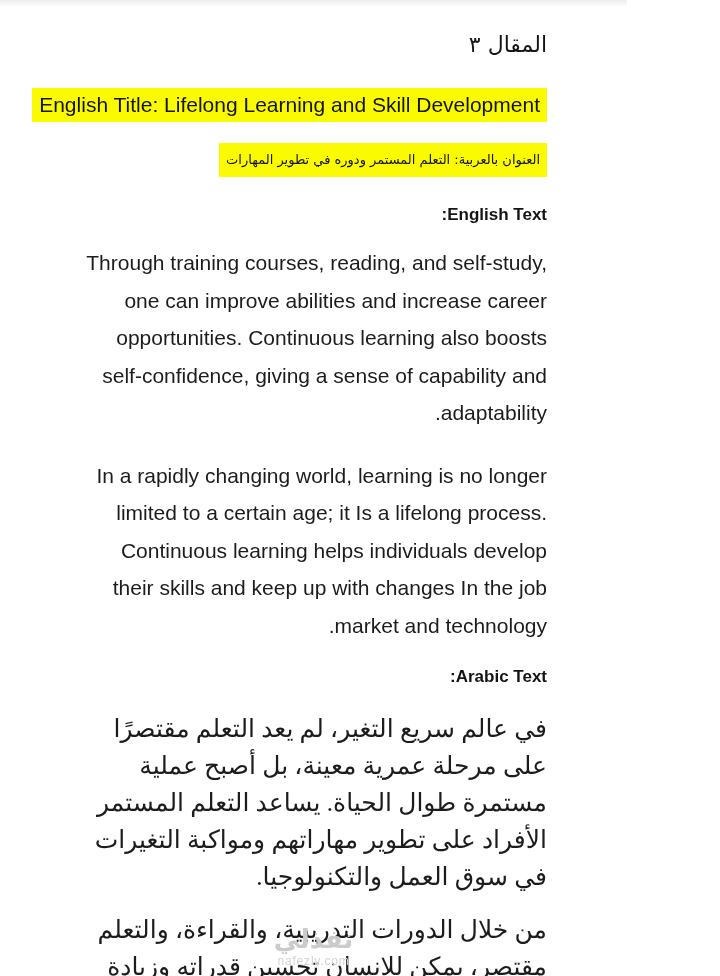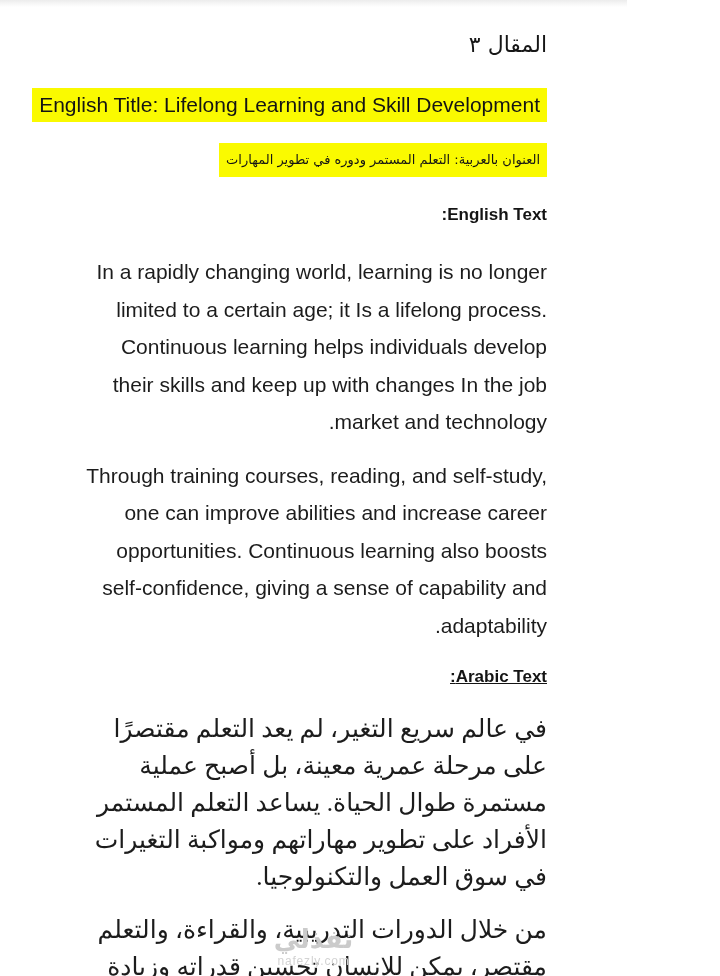--- a/index.html
+++ b/index.html
@@ -60,21 +60,21 @@
   .section-heading {
     direction: rtl;
     text-align: right;
     font-size: 17px;
     font-weight: 700;
     line-height: 26px;
     margin: 0;
     color: #141414;
   }
   .section-heading.first { margin-top: 25px; }
-  .section-heading.second { margin-top: 20px; text-decoration: underline; }
+  .section-heading.second { margin-top: 20px; }
   .para {
     direction: rtl;
     text-align: right;
     margin: 0;
     color: #1c1c1c;
   }
   .para.latin {
     font-size: 21px;
     line-height: 37.5px;
   }
@@ -123,23 +123,23 @@
     <div class="title-row en-title">
       <span class="highlight title-en-text">English Title: Lifelong Learning and Skill Development</span>
     </div>
 
     <div class="title-row ar-title">
       <span class="highlight title-ar-text">العنوان بالعربية: التعلم المستمر ودوره في تطوير المهارات</span>
     </div>
 
     <h2 class="section-heading first">English Text:</h2>
 
+    <p class="para latin en-2">Through training courses, reading, and self-study, one can improve abilities and increase career opportunities. Continuous learning also boosts self-confidence, giving a sense of capability and adaptability.</p>
+
     <p class="para latin en-1">In a rapidly changing world, learning is no longer limited to a certain age; it Is a lifelong process. Continuous learning helps individuals develop their skills and keep up with changes In the job market and technology.</p>
-
-    <p class="para latin en-2">Through training courses, reading, and self-study, one can improve abilities and increase career opportunities. Continuous learning also boosts self-confidence, giving a sense of capability and adaptability.</p>
 
     <h2 class="section-heading second">Arabic Text:</h2>
 
     <p class="para arabic ar-1">في عالم سريع التغير، لم يعد التعلم مقتصرًا على مرحلة عمرية معينة، بل أصبح عملية مستمرة طوال الحياة. يساعد التعلم المستمر الأفراد على تطوير مهاراتهم ومواكبة التغيرات في سوق العمل والتكنولوجيا.</p>
 
     <p class="para arabic ar-2">من خلال الدورات التدريبية، والقراءة، والتعلم مقتصر، يمكن للإنسان تحسين قدراته وزيادة فرصه المهنية. كما يساهم التعلم المستمر في تعزيز الثقة بالنفس، لأنه يمنح الفرد شعورًا بالقدرة على التطور والتكيف.</p>
   </div>
 
   <div class="watermark">
     <div class="wm-logo">نفذلي</div>

